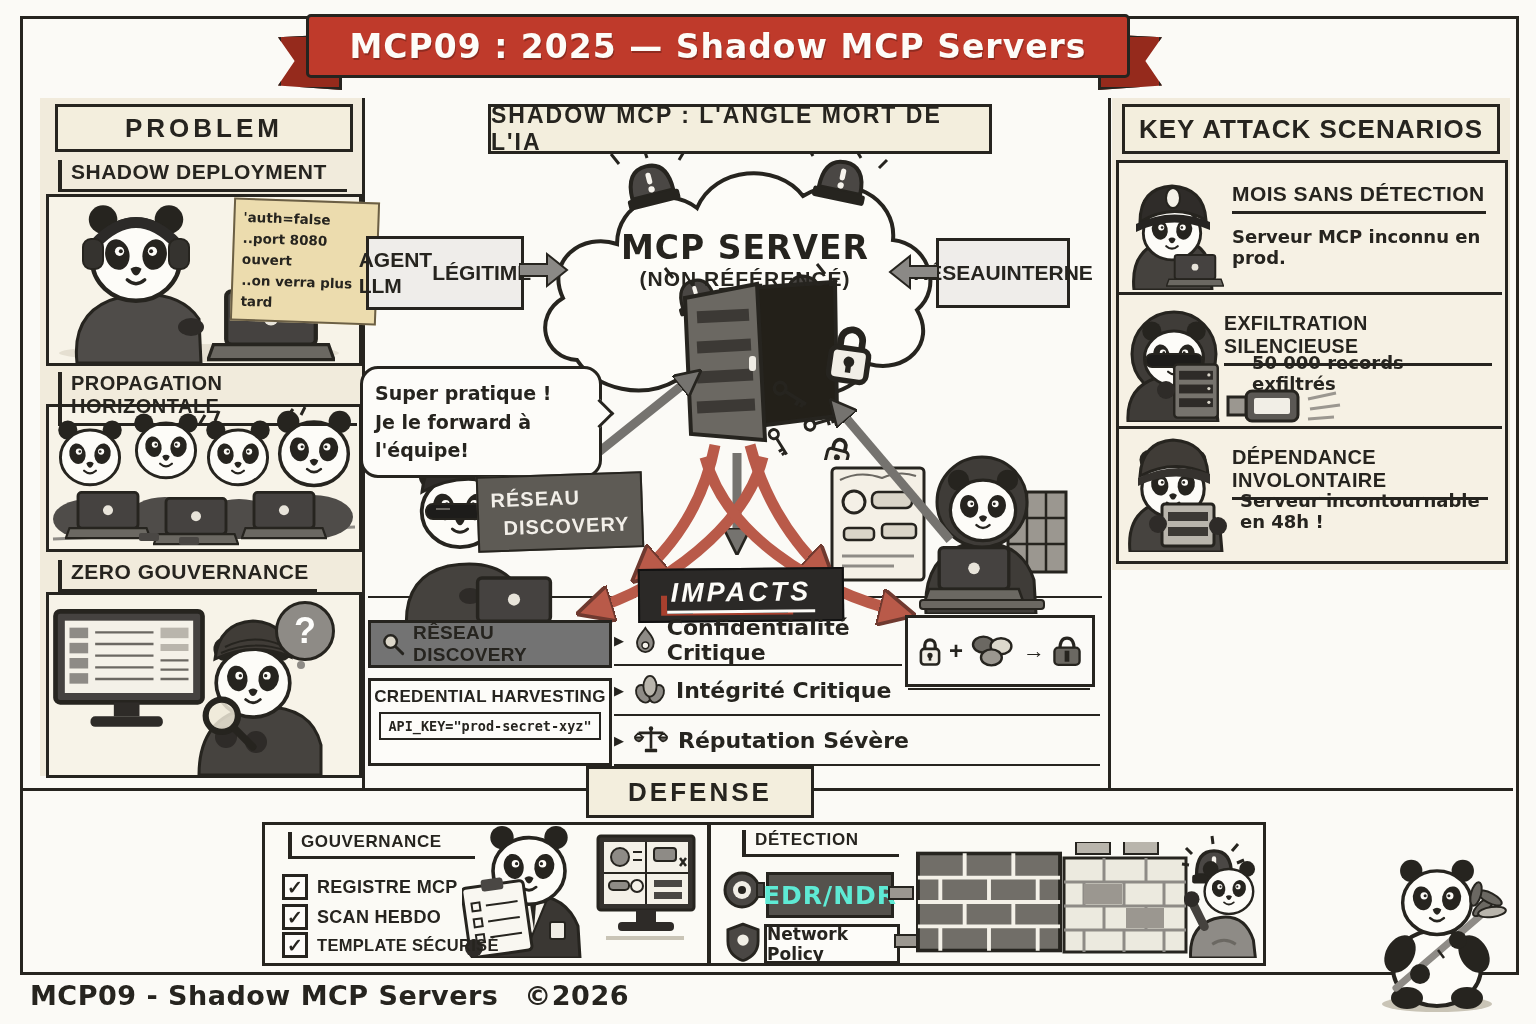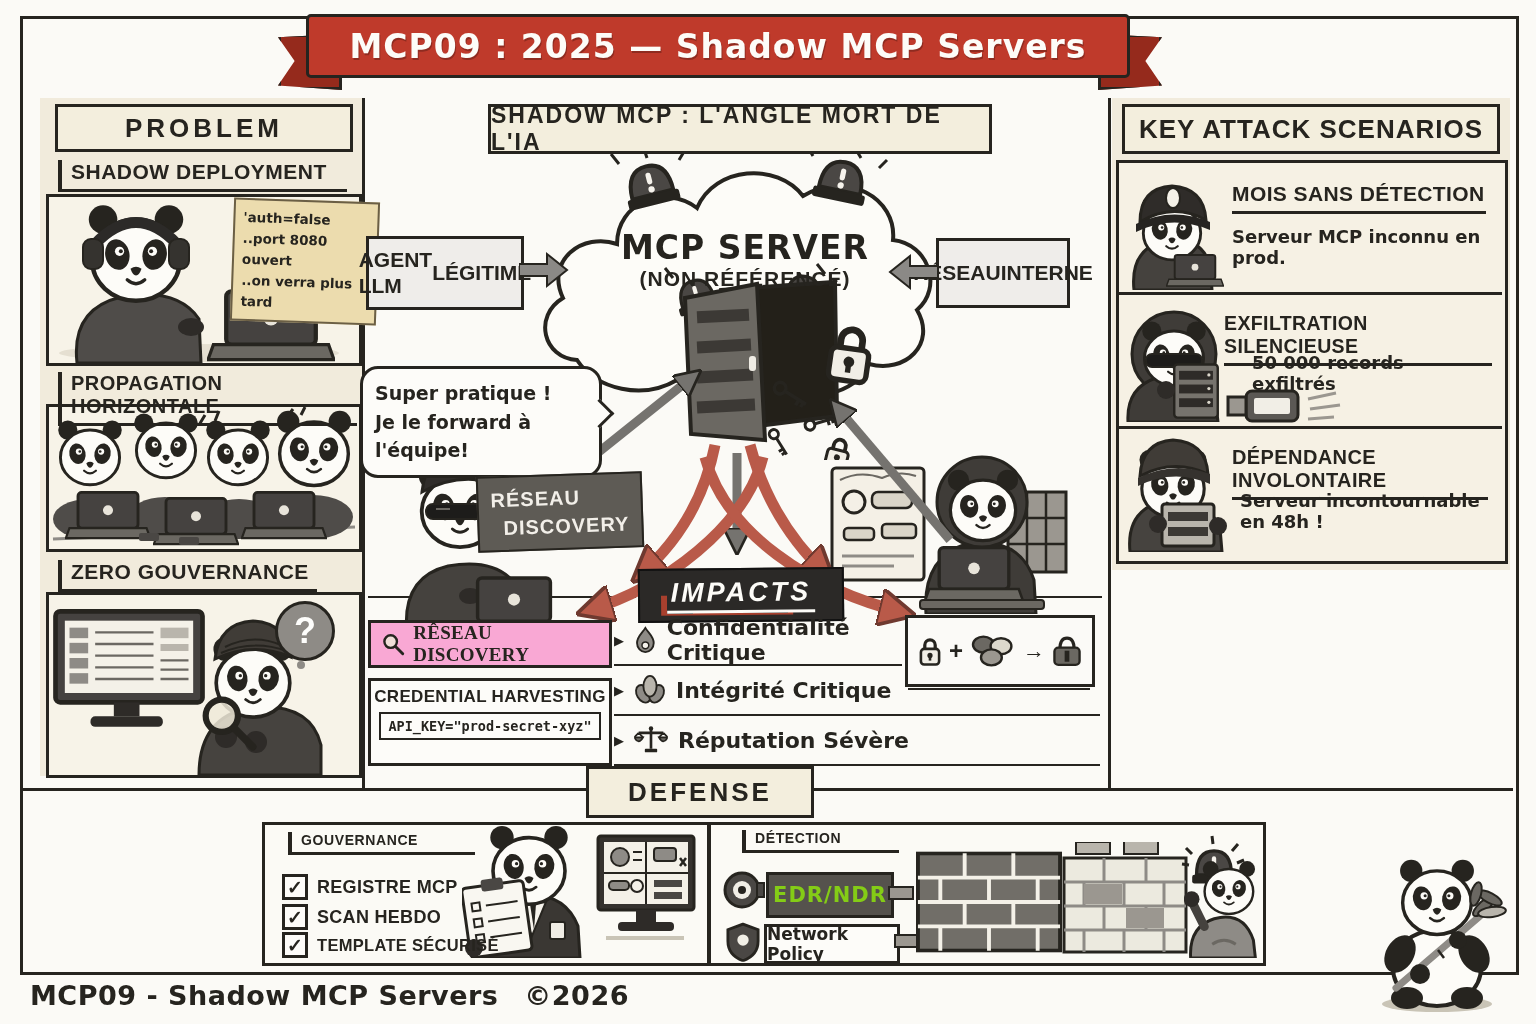--- a/index.html
+++ b/index.html
@@ -40,47 +40,47 @@
           font-family:"DejaVu Sans",sans-serif;font-size:19px;font-weight:bold;line-height:1.5;z-index:6;}
   .bubble:after{content:"";position:absolute;right:-11px;top:34px;width:18px;height:18px;background:#fdfcf9;
           border-right:3px solid #26241f;border-top:3px solid #26241f;transform:rotate(45deg);}
   .darksign{background:#5e5b55;border:2px solid #26241f;color:#f2efe9;transform:rotate(-2deg);
             padding:8px 12px;z-index:6;font-weight:bold;letter-spacing:1px;font-size:20px;line-height:1.4;}
   .darksign .r{text-align:right;}
   .impacts-banner{background:#2b2927;border:2px solid #111;color:#fdfcf8;display:flex;align-items:center;
             justify-content:center;z-index:6;transform:rotate(-.6deg);}
   .impacts-banner span{font-size:27px;font-weight:800;font-style:italic;letter-spacing:3px;
             border-bottom:3px solid #fdfcf8;padding:0 4px 2px 4px;box-shadow:-14px 10px 0 -8px #a8402e;}
-  .impbox{background:#f9a8d4;border:3px solid #26241f;z-index:6;display:flex;align-items:center;gap:8px;padding:0 10px;font-family:Liberation Serif, serif;}
+  .impbox{background:#737373;border:3px solid #26241f;z-index:6;display:flex;align-items:center;gap:8px;padding:0 10px;}
   .impbox .lbl{font-weight:bold;font-size:19px;letter-spacing:.3px;}
   .credbox{background:#fdfcf9;border:3px solid #26241f;z-index:6;text-align:center;}
   .credbox .t{font-weight:bold;font-size:17px;letter-spacing:.3px;padding-top:6px;}
   .credbox .code{margin:5px 8px 0 8px;border:2px solid #26241f;padding:4px 4px;
                  font-family:"DejaVu Sans Mono",monospace;font-size:13.5px;font-weight:bold;}
   .imp-row{display:flex;align-items:center;gap:10px;z-index:6;border-bottom:2px solid #26241f;}
   .imp-row .bullet{font-size:13px;}
   .imp-row .imp-label{font-family:"DejaVu Sans",sans-serif;font-size:22px;font-weight:600;}
   .picto{background:#fbfaf7;border:3px solid #26241f;display:flex;align-items:center;justify-content:center;
          gap:6px;z-index:6;font-weight:bold;}
   
   .cards{border:3px solid #26241f;background:#f6f1e4;z-index:2;}
   .card-title{font-weight:bold;font-size:21px;letter-spacing:.4px;border-bottom:3px solid #26241f;
               padding-bottom:5px;z-index:6;}
   .card-desc{font-family:"DejaVu Sans",sans-serif;font-size:18px;font-weight:600;z-index:6;}
   .card-div{border-top:3px solid #26241f;height:0;z-index:3;}
   
   .dpanel{background:#fbfaf5;border:3px solid #26241f;z-index:2;}
-  .dtitle{font-weight:bold;font-size:14px;letter-spacing:.6px;border-bottom:3px solid #26241f;
+  .dtitle{font-weight:bold;font-size:17px;letter-spacing:.6px;border-bottom:3px solid #26241f;
           border-left:4px solid #26241f;padding:0 4px 4px 9px;z-index:6;}
   .chk{display:flex;align-items:center;gap:9px;z-index:6;}
   .chk .box{width:20px;height:20px;border:3px solid #26241f;display:flex;align-items:center;
             justify-content:center;font-size:19px;font-weight:bold;background:#fdfcf9;}
   .chk .lab{font-weight:bold;font-size:18px;letter-spacing:.3px;}
-  .edr{background:#55524d;border:3px solid #26241f;color:#84cc16;display:flex;align-items:center;
-       justify-content:center;font-weight:800;font-size:21px;letter-spacing:1px;z-index:6;
+  .edr{background:#55524d;border:3px solid #26241f;color:#5eead4;display:flex;align-items:center;
+       justify-content:center;font-weight:800;font-size:25px;letter-spacing:1px;z-index:6;
        font-family:"DejaVu Sans",sans-serif;}
   .pol{background:#fdfcf9;border:3px solid #26241f;display:flex;align-items:center;justify-content:center;
        font-weight:bold;font-size:17px;z-index:6;font-family:"DejaVu Sans",sans-serif;}
   .qbubble{background:#8e8b86;border:3px solid #26241f;border-radius:50%;display:flex;align-items:center;
        justify-content:center;color:#fdfdfb;font-size:36px;font-weight:800;z-index:6;}
   .footer{font-family:"DejaVu Sans",sans-serif;font-size:27px;font-weight:bold;letter-spacing:.5px;z-index:9;}
   svg{display:block;}
   .scene{z-index:3;}
   .overlay{z-index:5;pointer-events:none;}
 </style>

